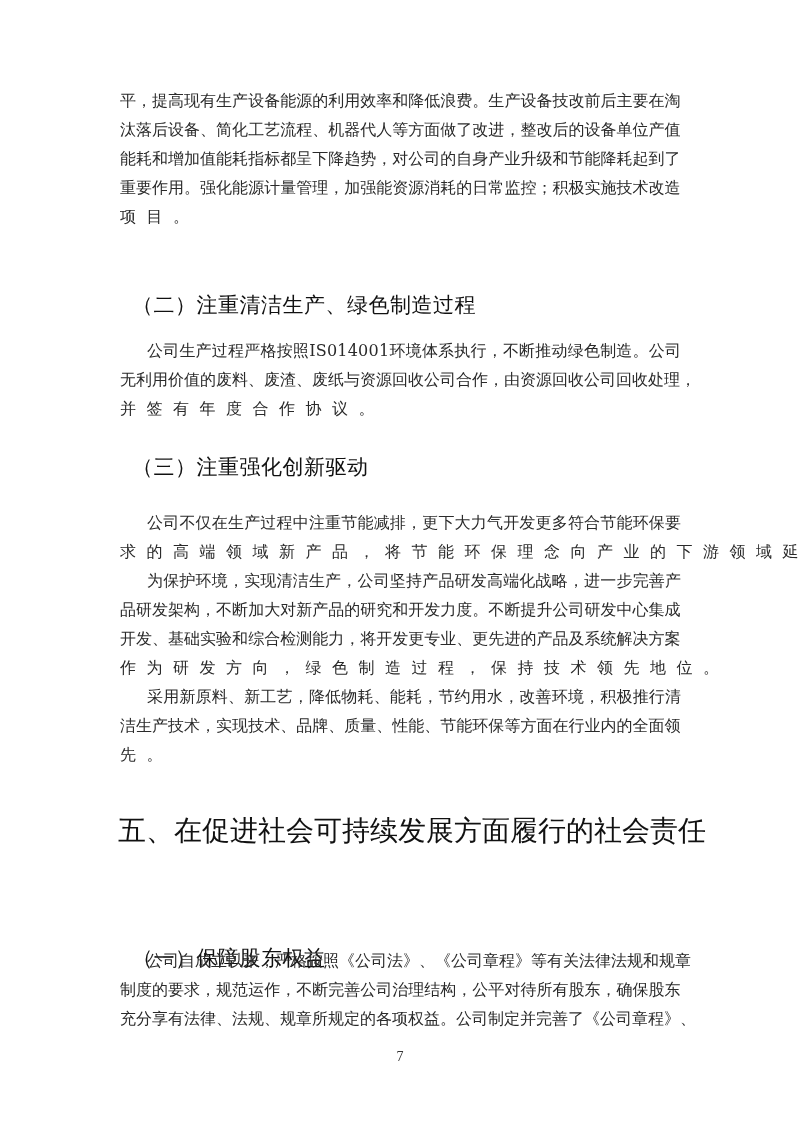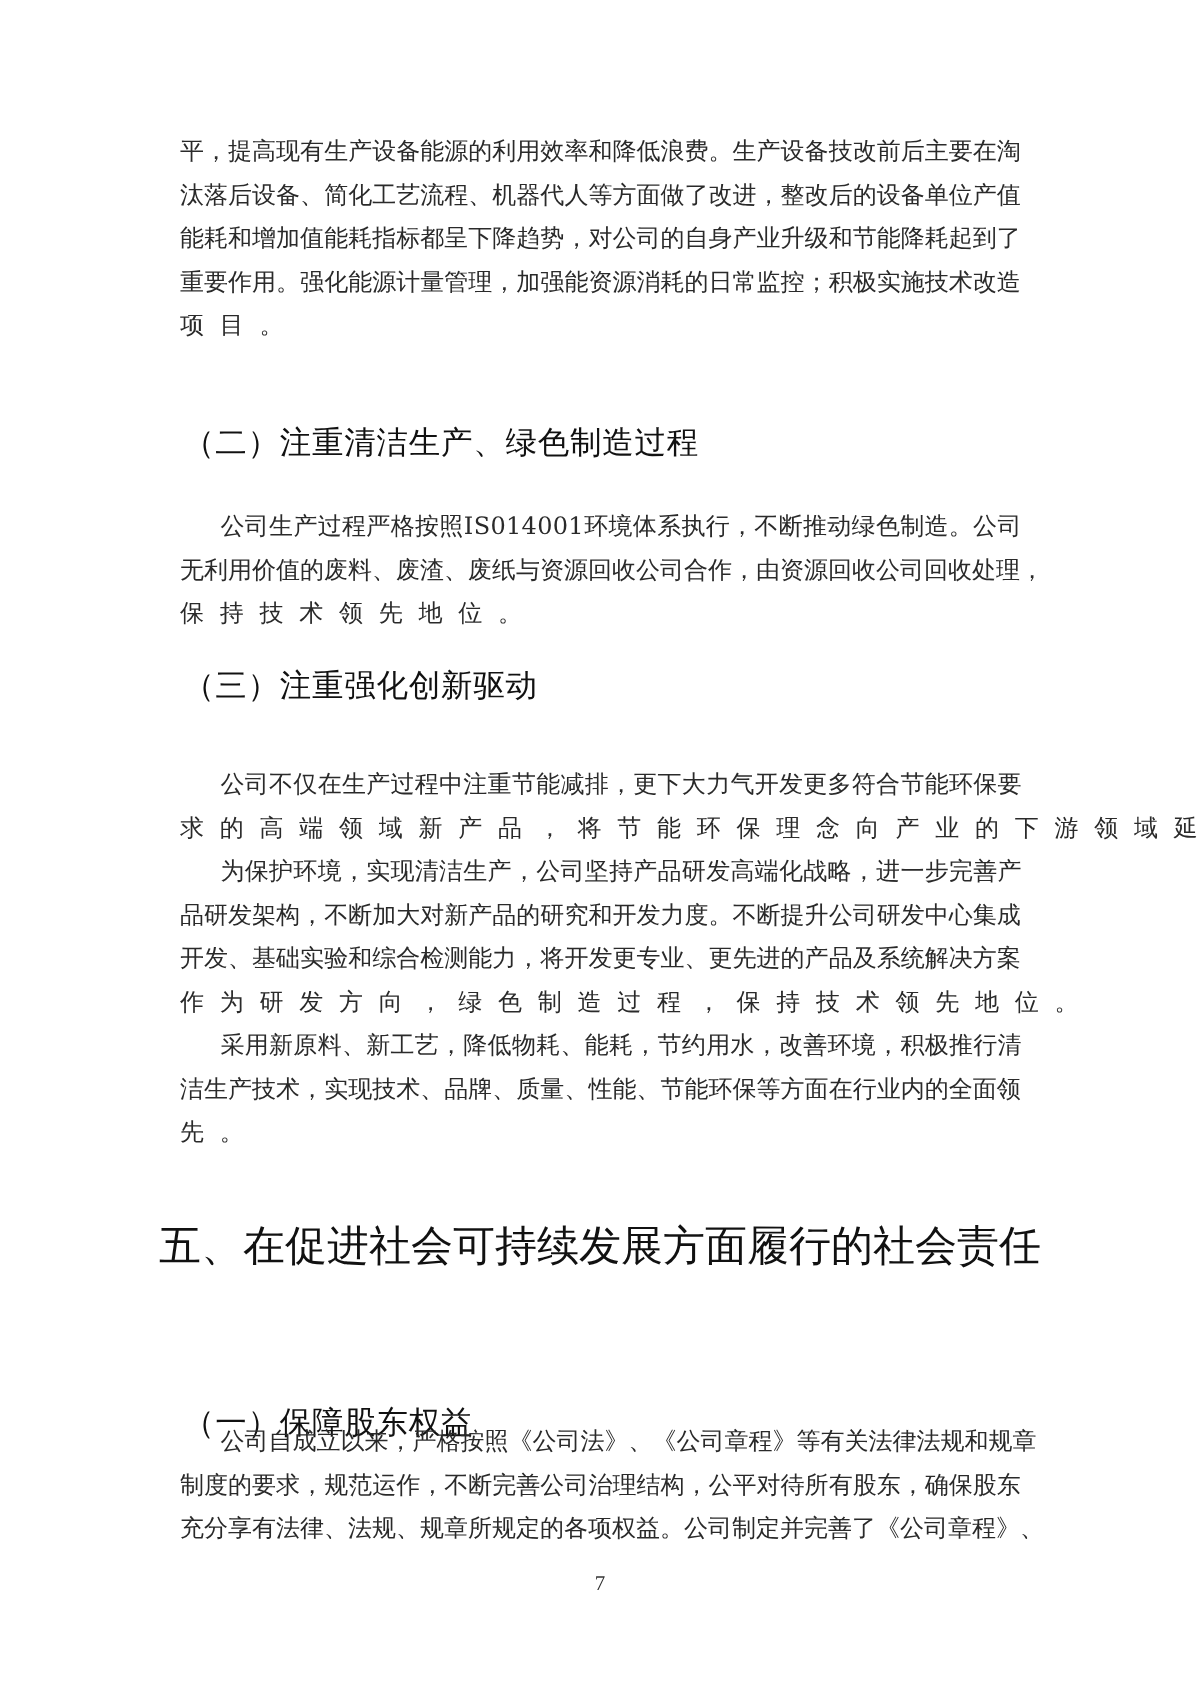--- a/index.html
+++ b/index.html
@@ -8,22 +8,22 @@
   .page { position: absolute; left: 0; top: 0; width: 800px; height: 1131px; background: #fff; }
   .para { position: absolute; left: 120px; width: 561px; }
   .line { display: block; height: 29px; line-height: 29px; font-size: 16px;
           text-align: justify; text-align-last: justify; white-space: nowrap;
           color: #2a2a2a; letter-spacing: 0; }
   .line.last { text-align-last: left; }
   .line.indent { padding-left: 27px; }
   .line span.t { display: block; width: 100%; text-align: justify; text-align-last: justify; }
   .line.last span.t { text-align-last: left; }
   .h2 { position: absolute; left: 120px; font-family: Liberation Serif, serif;
-        font-size: 21px; font-weight: normal; color: #111; letter-spacing: 0.5px; white-space: nowrap; margin: 2px; }
-  .h1 { position: absolute; left: 106px; font-family: "DejaVu Serif", "Liberation Serif", serif;
+        font-size: 21px; font-weight: normal; color: #111; letter-spacing: 0.5px; white-space: nowrap; margin: 12px; }
+  .h1 { position: absolute; left: 118px; font-family: "DejaVu Serif", "Liberation Serif", serif;
         font-size: 28px; font-weight: normal; color: #111; white-space: nowrap; margin: 0; letter-spacing: 0px; }
   .pagenum { position: absolute; left: 0; width: 800px; top: 1049px; text-align: center;
              font-family: "Liberation Serif", "DejaVu Serif", serif; font-size: 14px; color: #333; }
 </style>
 </head>
 <body>
 
 <div class="page">
 
   <div class="para" style="top:86px;">
@@ -279,21 +279,21 @@
             <span>司</span>
             <span>回</span>
             <span>收</span>
             <span>处</span>
             <span>理</span>
             <span>，</span>
           </span>
         </span>
       </div>
     <div class="line last">
-        <span class="t" style="letter-spacing: 10.5px;">保持技术领先地位。</span>
+        <span class="t" style="letter-spacing: 10.5px;">并签有年度合作协议。</span>
       </div>
   </div>
 
   <h3 class="h2" style="top:441px;">（三）注重强化创新驱动</h3>
 
   <div class="para" style="top:508px;">
     <div class="line indent">
         <span class="t">
           <span style="display: flex; justify-content: space-between; width: 100%;">
             <span>公</span>

